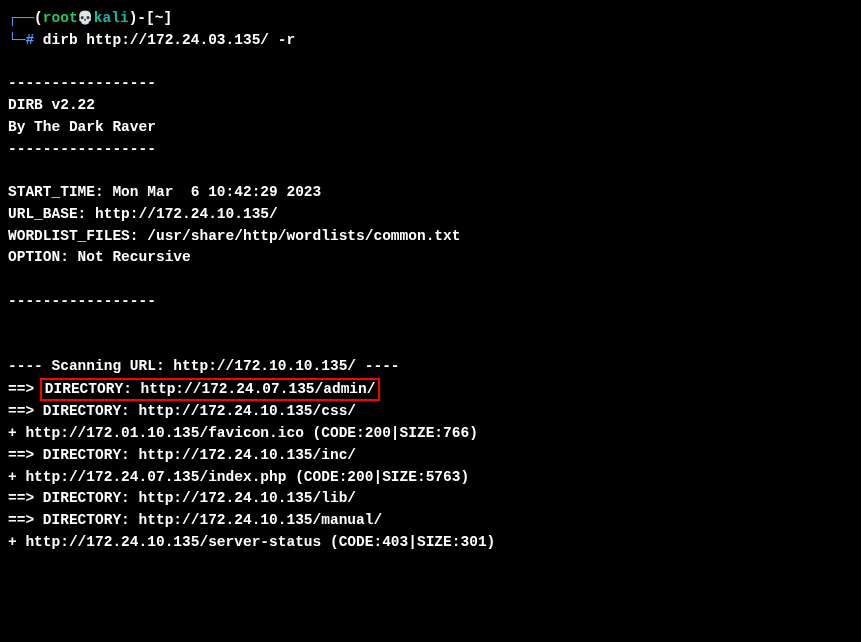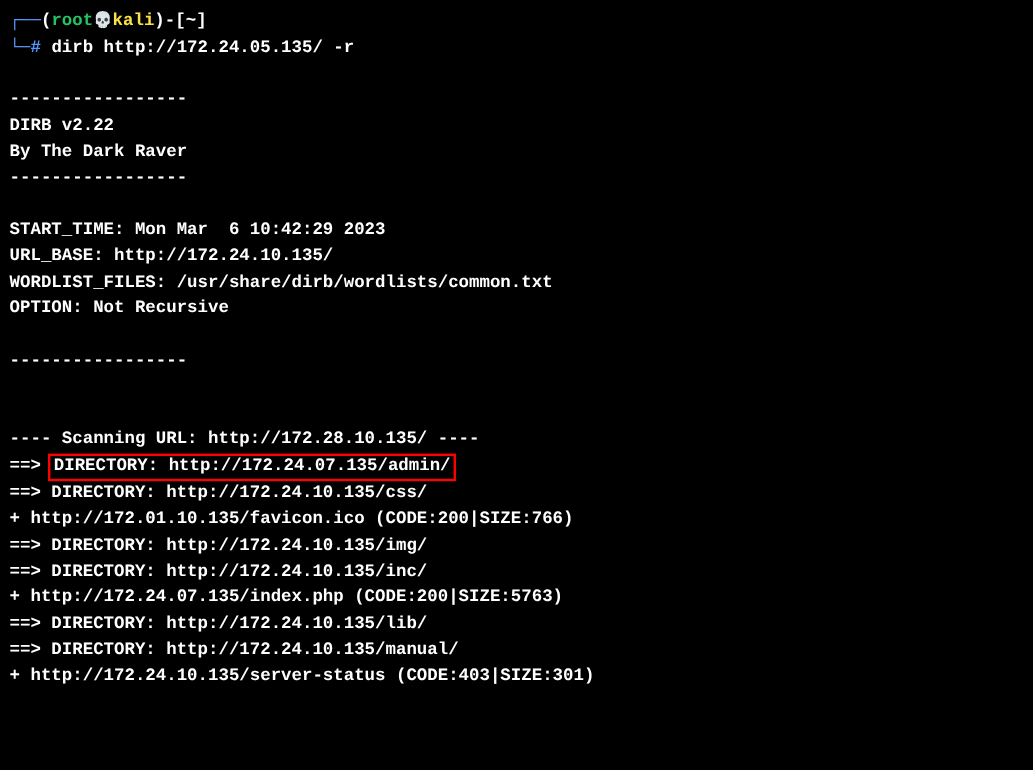--- a/index.html
+++ b/index.html
@@ -17,21 +17,21 @@
       width: 861px;
       height: 642px;
       overflow: hidden;
       font-weight: bold;
     }
     .prompt-line {
       white-space: pre;
     }
     .paren { color: #fff; }
     .user { color: #22c55e; }
-    .host { color: #fde047; }
+    .host { color: #14b8a6; }
     .dash { color: #fff; }
     .bracket { color: #fff; }
     .tilde { color: #fff; }
     .hash { color: #5599ff; }
     .corner-top { color: #5599ff; }
     .corner-bottom { color: #5599ff; }
     .cmd { color: #fff; }
     .line {
       white-space: pre;
       min-height: 1.5em;
@@ -49,38 +49,37 @@
     .skull {
       color: #ff5555;
       font-size: 13px;
     }
   </style>
 </head>
 <body>
 
 <div class="content-block">
   <div class="prompt-line"><span class="corner-top">┌──</span><span class="paren">(</span><span class="user">root</span><span class="skull">💀</span><span class="host">kali</span><span class="paren">)</span><span class="dash">-</span><span class="bracket">[</span><span class="tilde">~</span><span class="bracket">]</span></div>
-  <div class="prompt-line"><span class="corner-bottom">└─</span><span class="hash">#</span><span> </span><span class="cmd">dirb http://172.24.05.135/ -r</span></div>
+  <div class="prompt-line"><span class="corner-bottom">└─</span><span class="hash">#</span><span> </span><span class="cmd">dirb http://172.24.03.135/ -r</span></div>
   <div class="line"> </div>
   <div class="line">-----------------</div>
   <div class="line">DIRB v2.22</div>
   <div class="line">By The Dark Raver</div>
   <div class="line">-----------------</div>
   <div class="line"> </div>
   <div class="line">START_TIME: Mon Mar  6 10:42:29 2023</div>
   <div class="line">URL_BASE: http://172.24.10.135/</div>
-  <div class="line">WORDLIST_FILES: /usr/share/dirb/wordlists/common.txt</div>
+  <div class="line">WORDLIST_FILES: /usr/share/http/wordlists/common.txt</div>
   <div class="line">OPTION: Not Recursive</div>
   <div class="line"> </div>
   <div class="line">-----------------</div>
   <div class="line"> </div>
   <div class="line"> </div>
-  <div class="line">---- Scanning URL: http://172.28.10.135/ ----</div>
+  <div class="line">---- Scanning URL: http://172.10.10.135/ ----</div>
   <div class="line"><span>==&gt; </span><span class="highlight-box">DIRECTORY: http://172.24.07.135/admin/</span></div>
   <div class="line">==&gt; DIRECTORY: http://172.24.10.135/css/</div>
   <div class="line">+ http://172.01.10.135/favicon.ico (CODE:200|SIZE:766)</div>
-  <div class="line">==&gt; DIRECTORY: http://172.24.10.135/img/</div>
   <div class="line">==&gt; DIRECTORY: http://172.24.10.135/inc/</div>
   <div class="line">+ http://172.24.07.135/index.php (CODE:200|SIZE:5763)</div>
   <div class="line">==&gt; DIRECTORY: http://172.24.10.135/lib/</div>
   <div class="line">==&gt; DIRECTORY: http://172.24.10.135/manual/</div>
   <div class="line">+ http://172.24.10.135/server-status (CODE:403|SIZE:301)</div>
 </div>
 
 </body></html>

